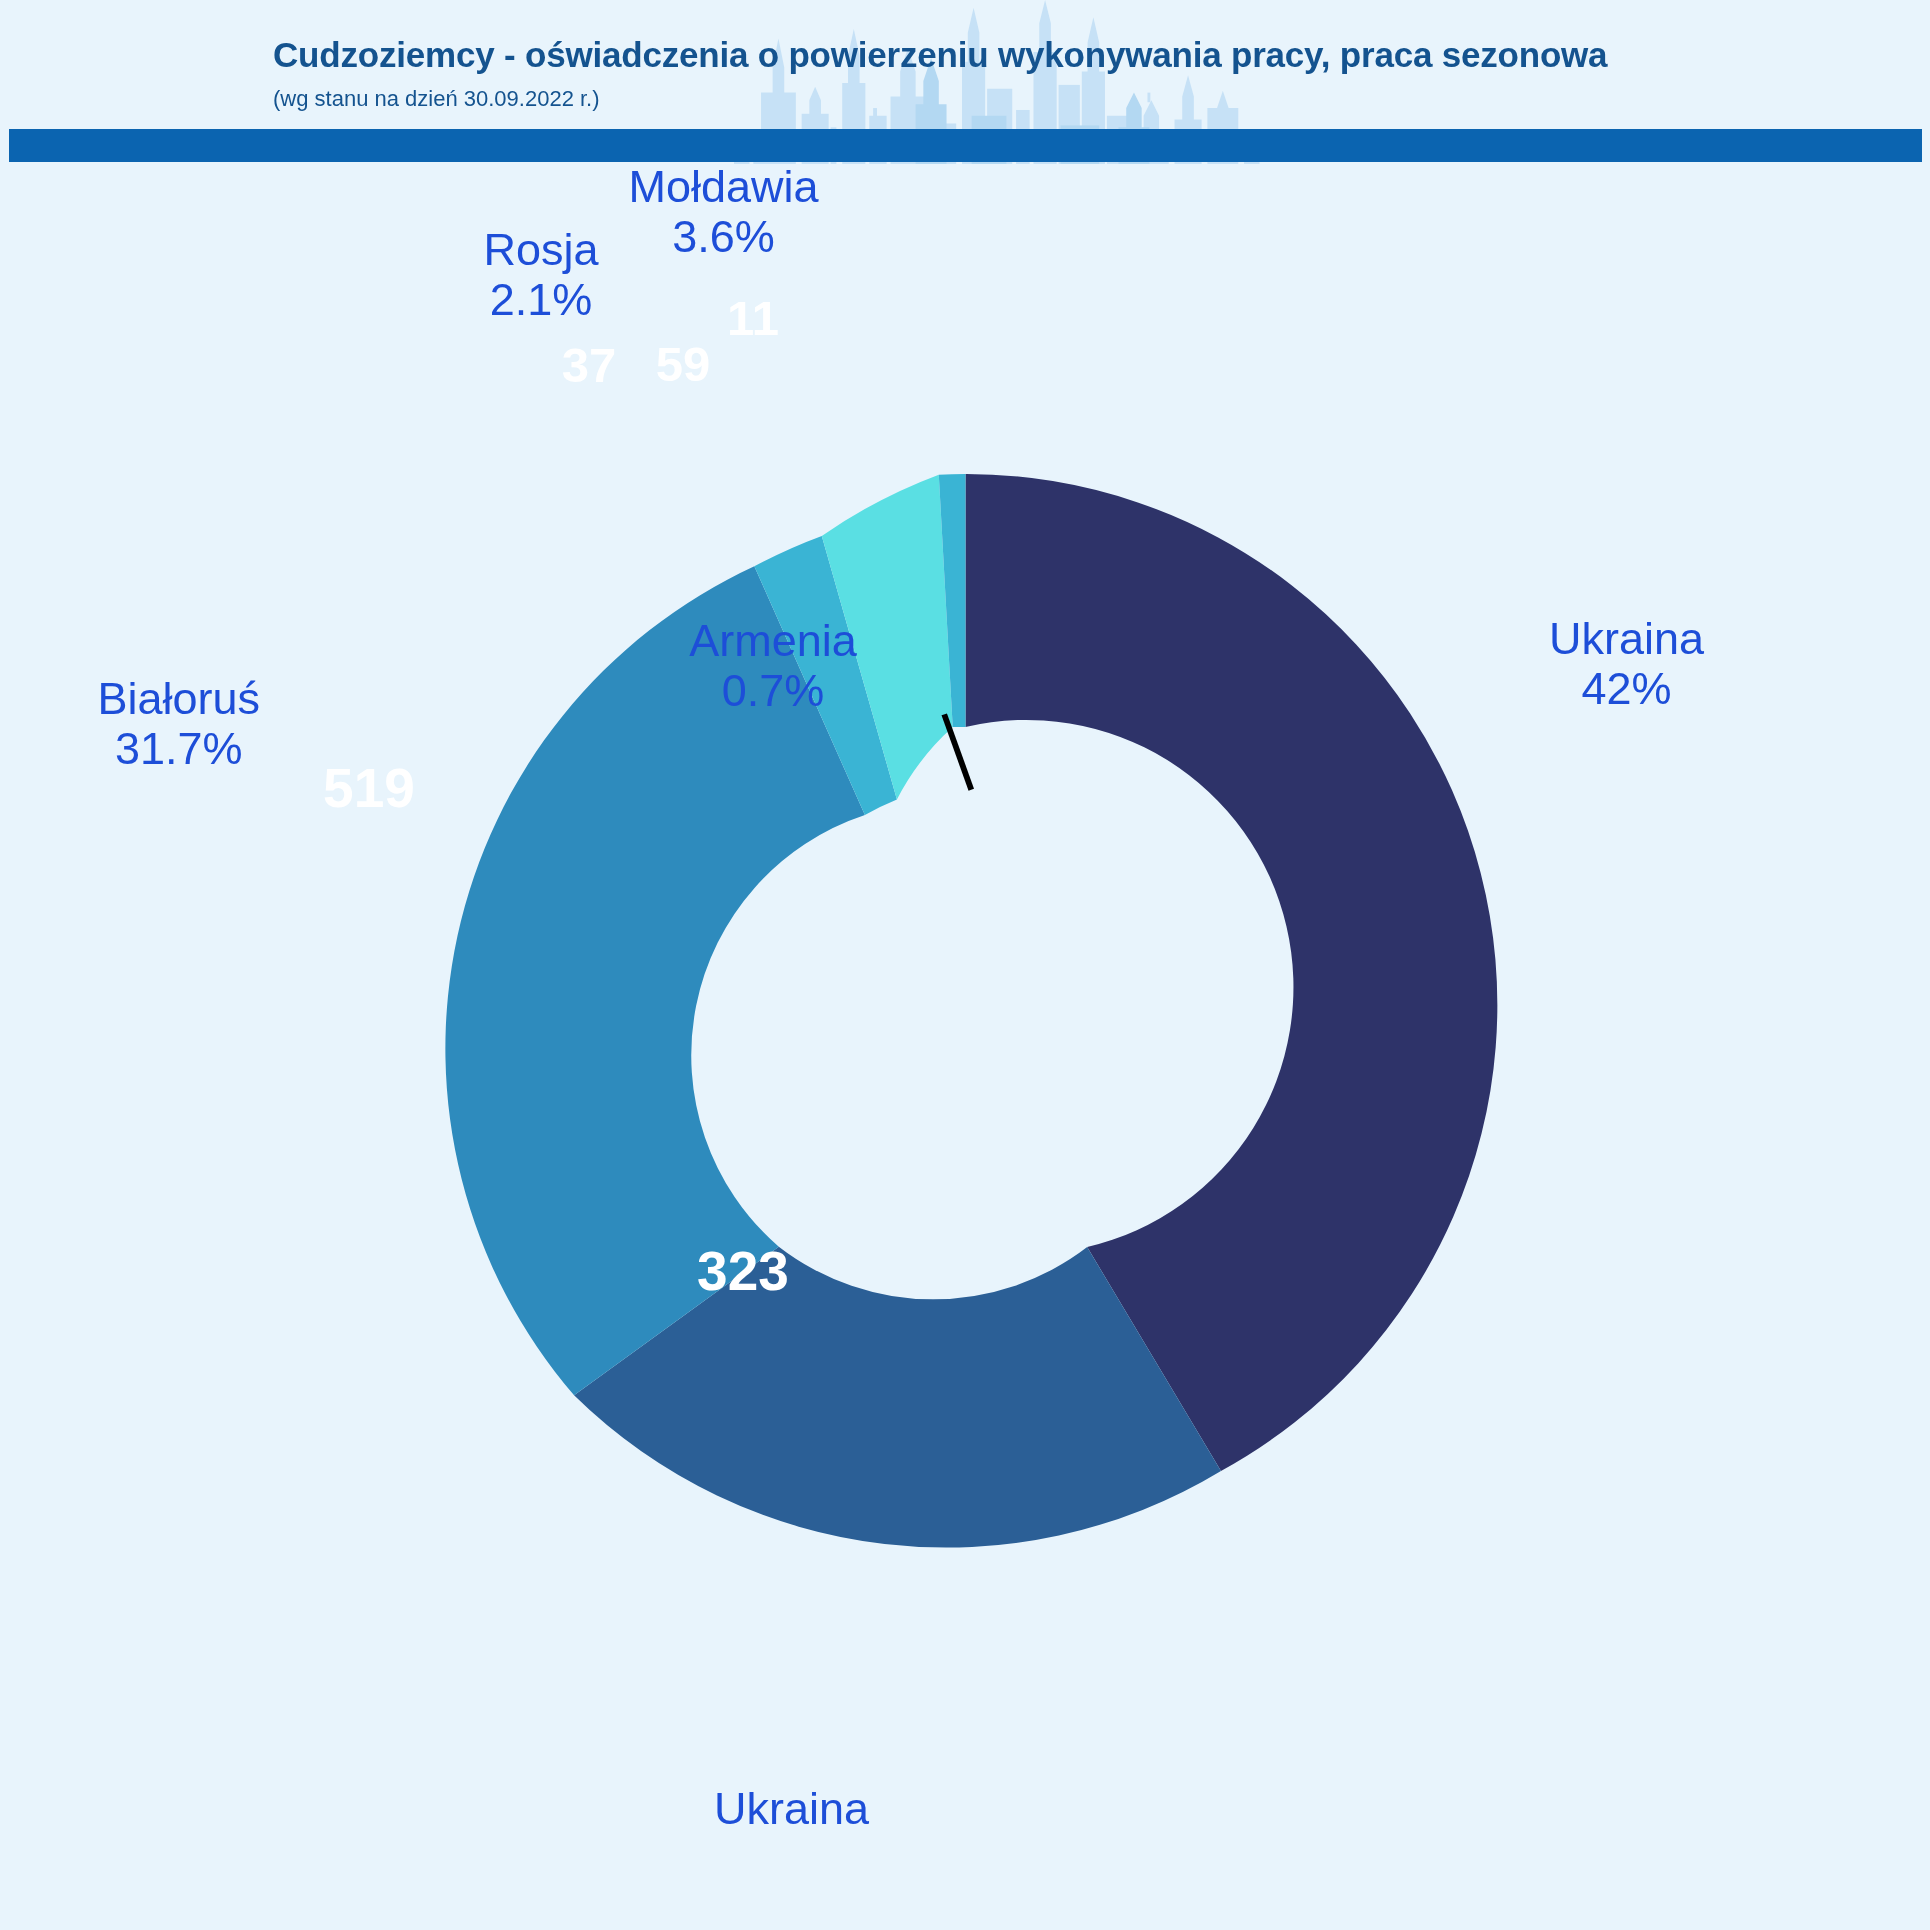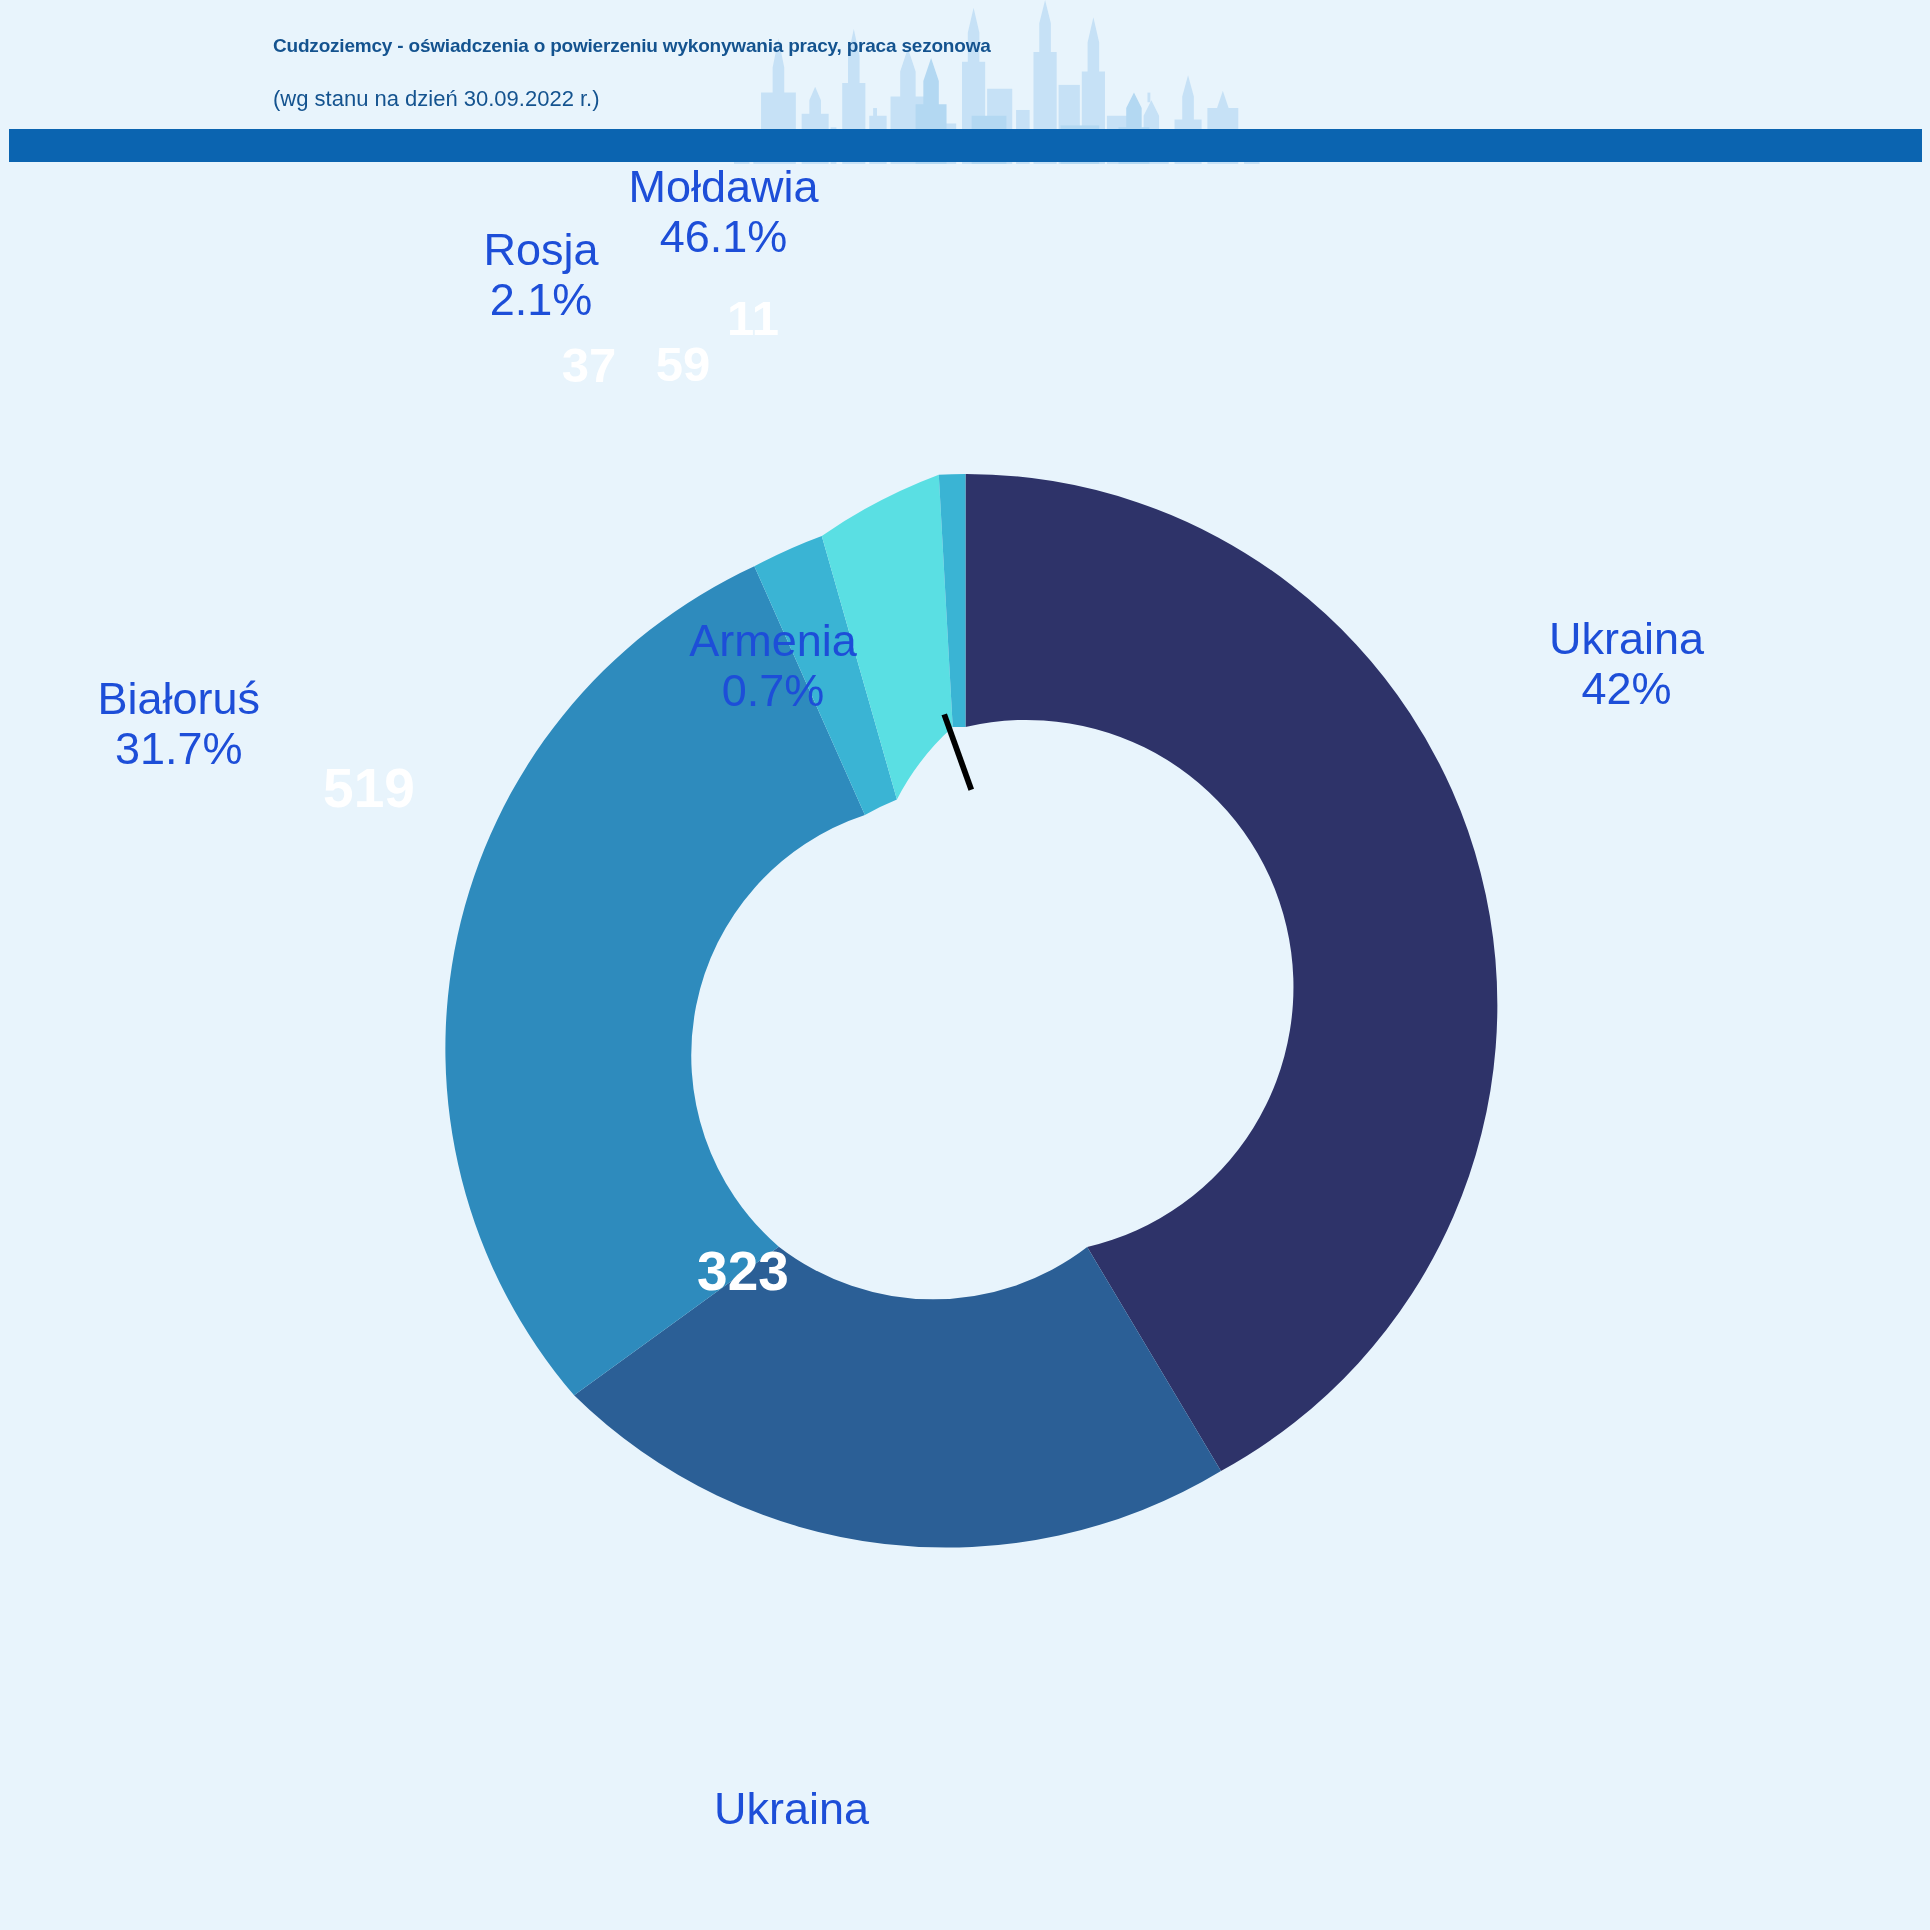--- a/index.html
+++ b/index.html
@@ -14,21 +14,21 @@
     position:absolute;left:0;top:0;width:1930px;height:176px;
     background:#e8f4fc;
     overflow:hidden;
   }
   #skyline{
     position:absolute;left:734px;top:0px;width:541px;height:164px;
     opacity:1;
   }
   #title{
     position:absolute;left:273px;top:35px;
-    font-size:19px;font-weight:bold;color:#14538f;
+    font-size:35px;font-weight:bold;color:#14538f;
     letter-spacing:-0.2px;white-space:nowrap;
   }
   #subtitle{
     position:absolute;left:273px;top:86px;
     font-size:22px;font-weight:normal;color:#14538f;
     white-space:nowrap;
   }
   #blue-bar{
     position:absolute;left:8.7px;top:129px;width:1913px;height:33px;
     background:#0b64b0;
@@ -133,21 +133,21 @@
          A 550 550 0 0 1 1000 323
          L 1000 585
          A 262 262 0 0 0 986.78 585.17
          Z"></path>
 
     <line x1="978" y1="572" x2="1006" y2="650" stroke="#000000" stroke-width="6"></line>
   </svg>
 
   <div class="lbl" style="left:569px;top:0px;width:309px;">
     <span class="nm">Mołdawia</span>
-    <span class="pc">46.1%</span>
+    <span class="pc">3.6%</span>
   </div>
 
   <div class="lbl" style="left:406px;top:63px;width:270px;">
     <span class="nm">Rosja</span>
     <span class="pc">2.1%</span>
   </div>
 
   <div class="lbl" style="left:630px;top:454px;width:286px;">
     <span class="nm">Armenia</span>
     <span class="pc">0.7%</span>

